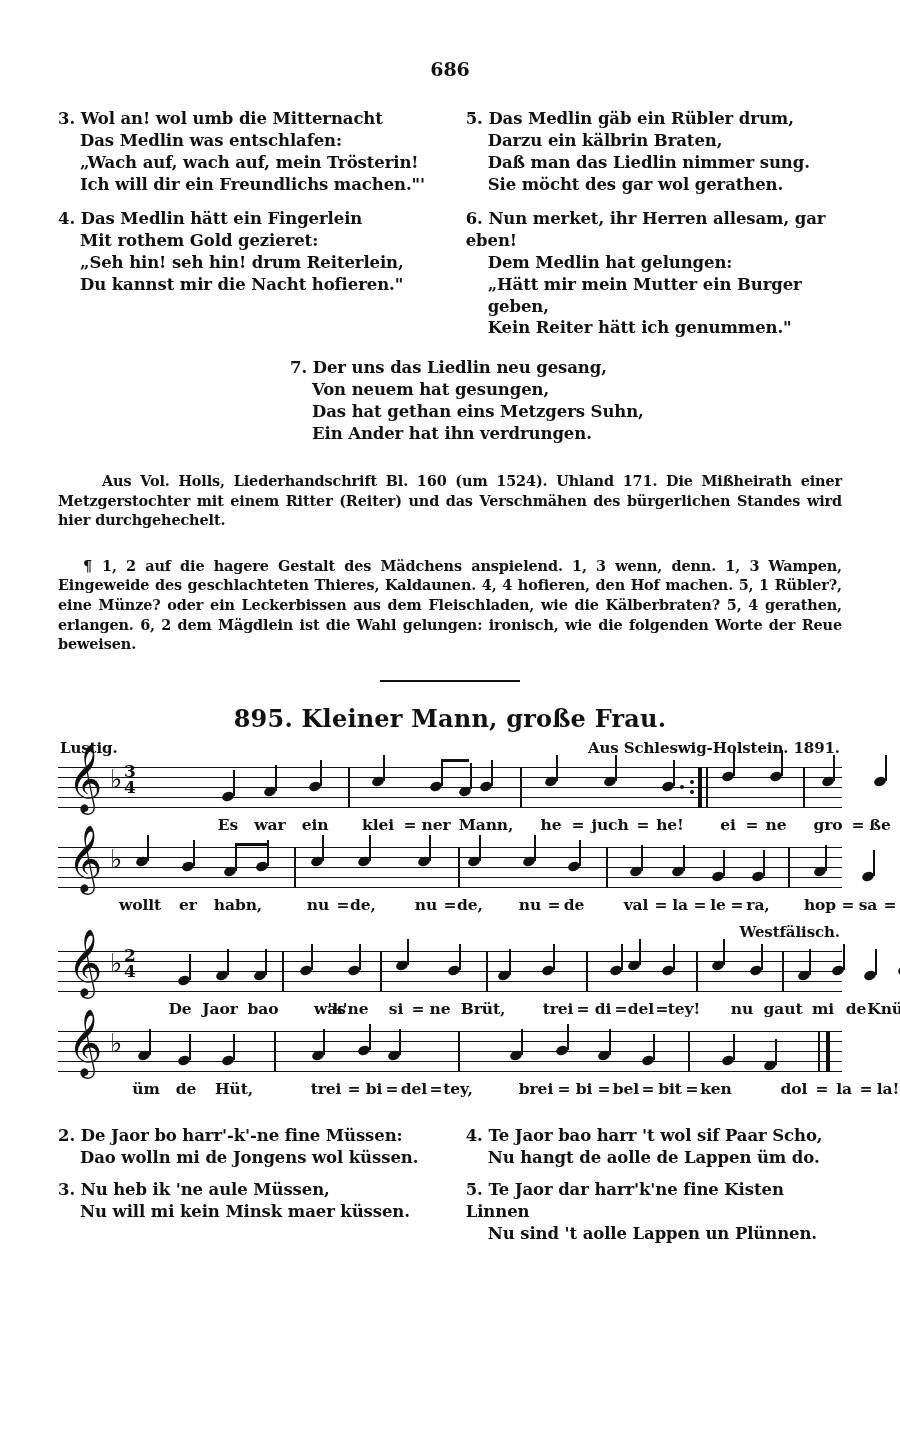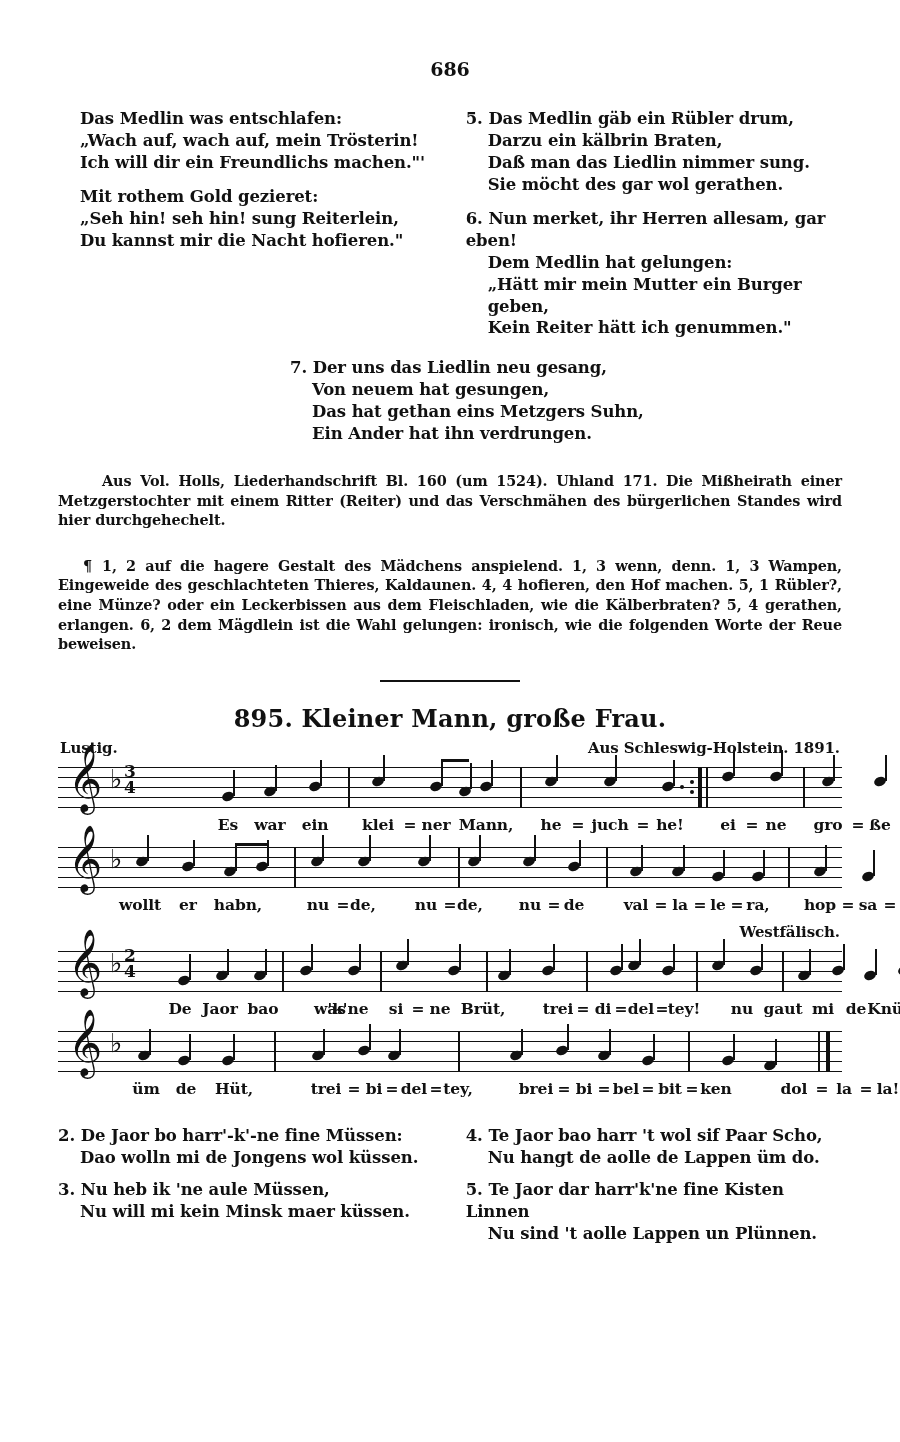--- a/index.html
+++ b/index.html
@@ -232,28 +232,30 @@
 <body>
 
 <div class="page">
 
   <div class="page-number frak">686</div>
 
   <div class="verses">
     <div class="verse-col">
 
       <div class="verse frak">
+        <span class="ln first"><span class="vnum">3.</span> <span>Wol an! wol umb die Mitternacht</span></span>
         <span class="ln">Das Medlin was entschlafen:</span>
         <span class="ln">„Wach auf, wach auf, mein Trösterin!</span>
         <span class="ln">Ich will dir ein Freundlichs machen."'</span>
       </div>
 
       <div class="verse frak">
+        <span class="ln first"><span class="vnum">4.</span> <span>Das Medlin hätt ein Fingerlein</span></span>
         <span class="ln">Mit rothem Gold gezieret:</span>
-        <span class="ln">„Seh hin! seh hin! sung Reiterlein,</span>
+        <span class="ln">„Seh hin! seh hin! drum Reiterlein,</span>
         <span class="ln">Du kannst mir die Nacht hofieren."</span>
       </div>
 
     </div>
     <div class="verse-col">
 
       <div class="verse frak">
         <span class="ln first"><span class="vnum">5.</span> <span>Das Medlin gäb ein Rübler drum,</span></span>
         <span class="ln">Darzu ein kälbrin Braten,</span>
         <span class="ln">Daß man das Liedlin nimmer sung.</span>

